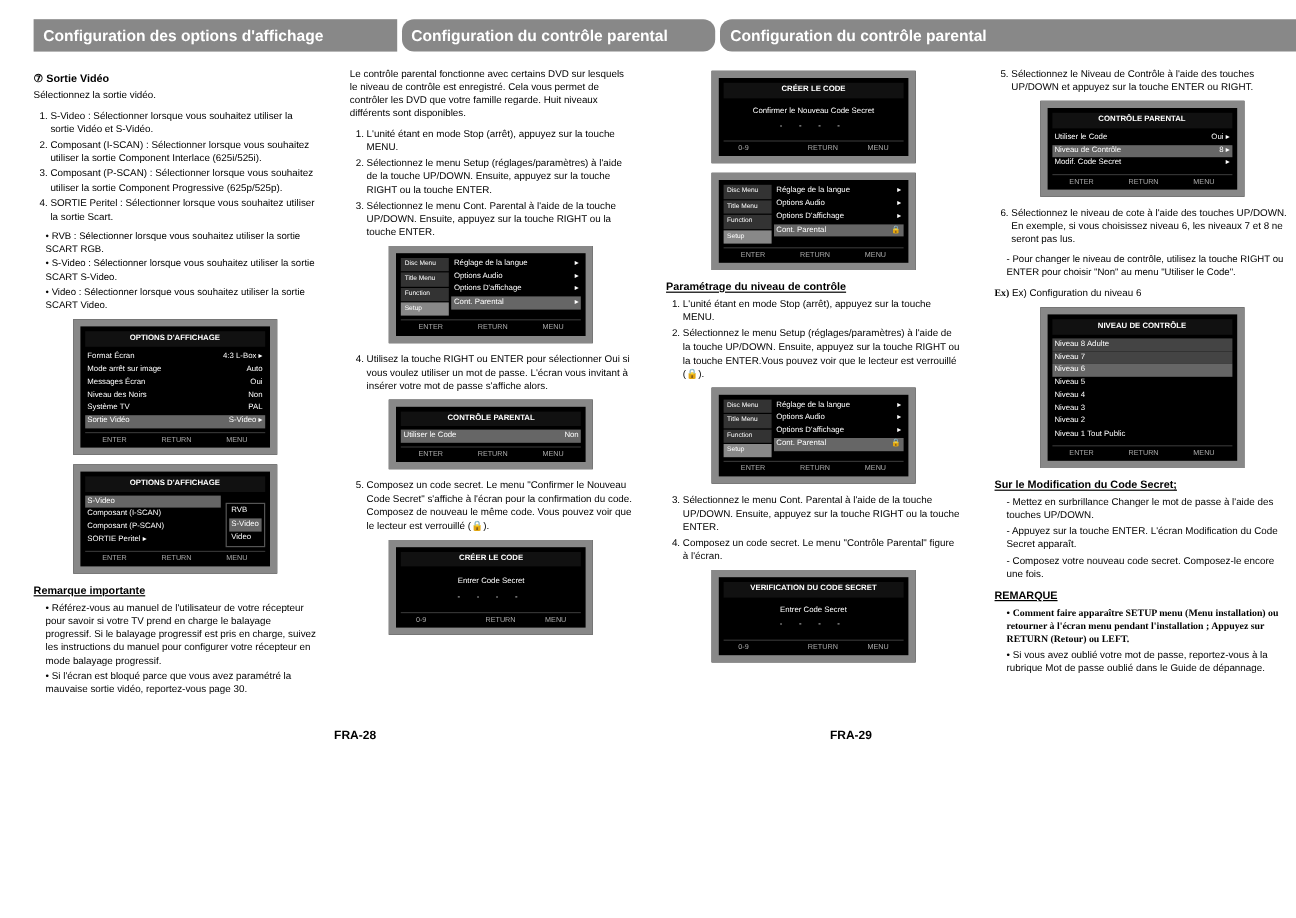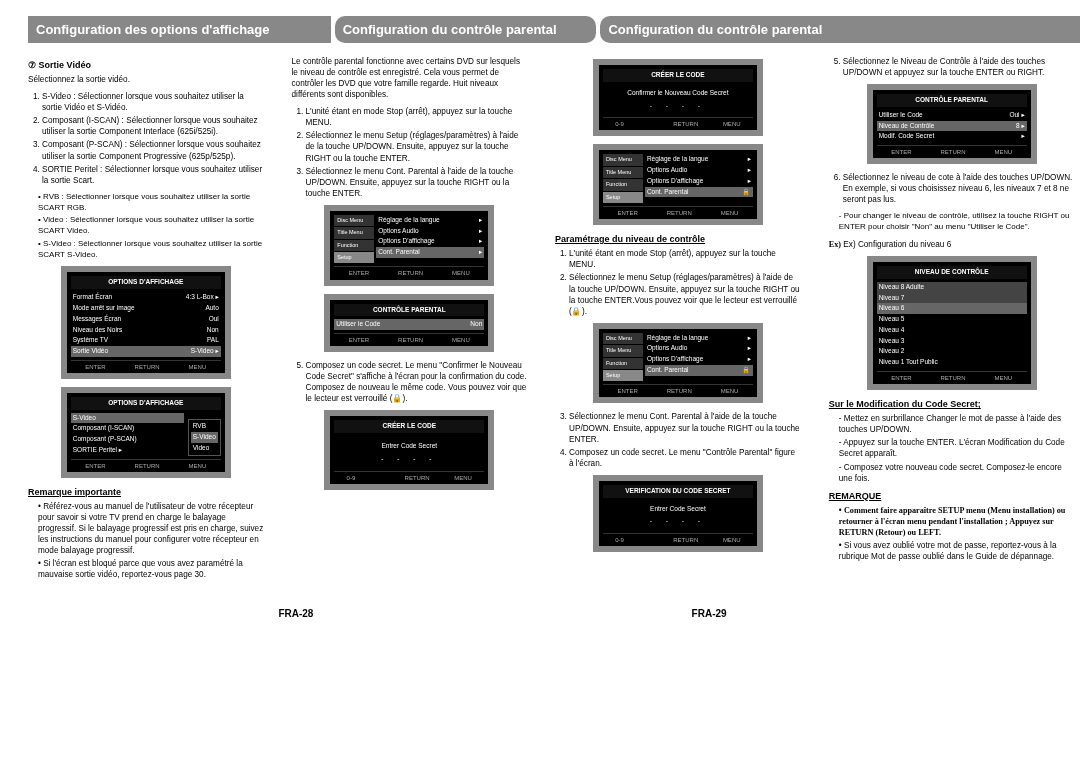--- a/index.html
+++ b/index.html
@@ -61,22 +61,22 @@
       <div class="sec-title">⑦ <span>Sortie Vidéo</span></div>
       <p>Sélectionnez la sortie vidéo.</p>
       <ol>
         <li>S-Video : Sélectionner lorsque vous souhaitez utiliser la sortie Vidéo et S-Vidéo.</li>
         <li>Composant (I-SCAN) : Sélectionner lorsque vous souhaitez utiliser la sortie Component Interlace (625i/525i).</li>
         <li>Composant (P-SCAN) : Sélectionner lorsque vous souhaitez utiliser la sortie Component Progressive (625p/525p).</li>
         <li>SORTIE Peritel : Sélectionner lorsque vous souhaitez utiliser la sortie Scart.</li>
       </ol>
       <ul class="bullet sub">
         <li>RVB : Sélectionner lorsque vous souhaitez utiliser la sortie SCART RGB.</li>
+        <li>S-Video : Sélectionner lorsque vous souhaitez utiliser la sortie SCART S-Video.</li>
         <li>Video : Sélectionner lorsque vous souhaitez utiliser la sortie SCART Video.</li>
-        <li>S-Video : Sélectionner lorsque vous souhaitez utiliser la sortie SCART S-Video.</li>
       </ul>
 
       <div class="screen">
         <div class="ttl">OPTIONS D'AFFICHAGE</div>
         <div class="line">
             <span>Format Écran</span>
             <span class="r">4:3 L-Box</span>
           </div>
         <div class="line">
             <span>Mode arrêt sur image</span>
@@ -183,20 +183,23 @@
               </div>
           </div>
         </div>
         <div class="foot">
             <span>ENTER</span>
             <span>RETURN</span>
             <span>MENU</span>
           </div>
       </div>
 
+      <ol start="4">
+        <li>Utilisez la touche RIGHT ou ENTER pour sélectionner Oui si vous voulez utiliser un mot de passe. L'écran vous invitant à insérer votre mot de passe s'affiche alors.</li>
+      </ol>
 
       <div class="screen">
         <div class="ttl">CONTRÔLE PARENTAL</div>
         <div class="line hl">
             <span>Utiliser le Code</span>
             <span>Non</span>
           </div>
         <div class="foot">
             <span>ENTER</span>
             <span>RETURN</span>

